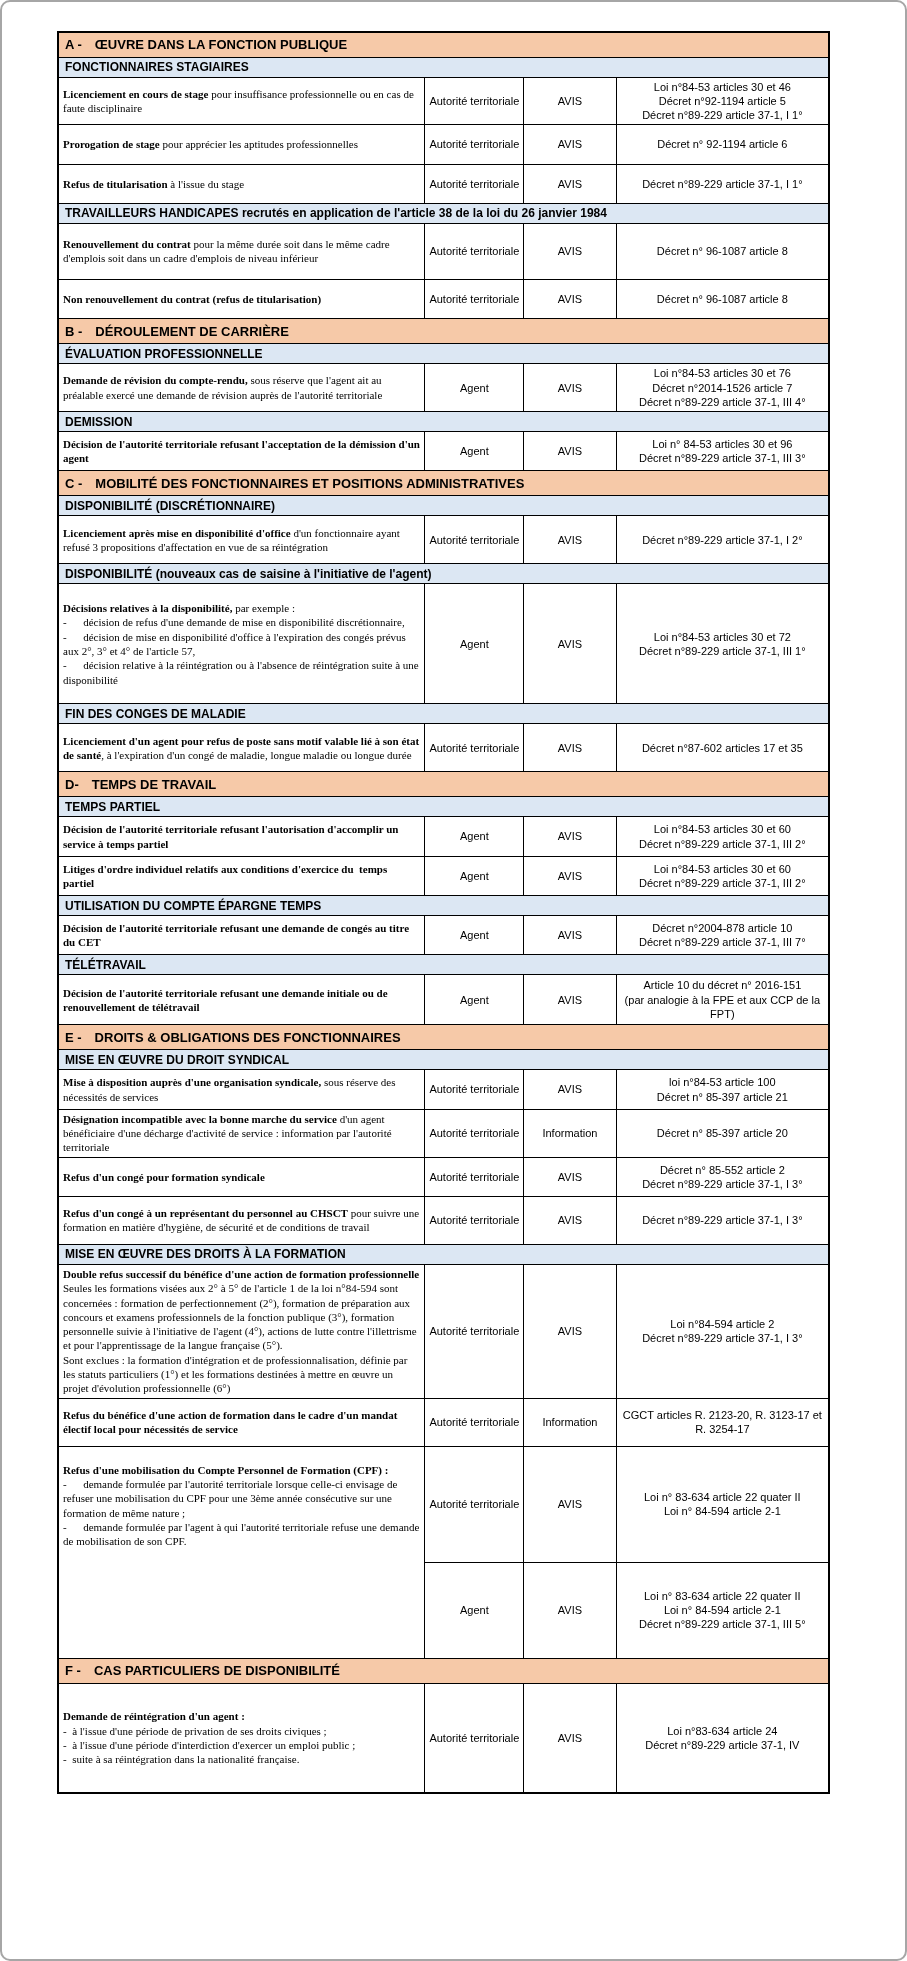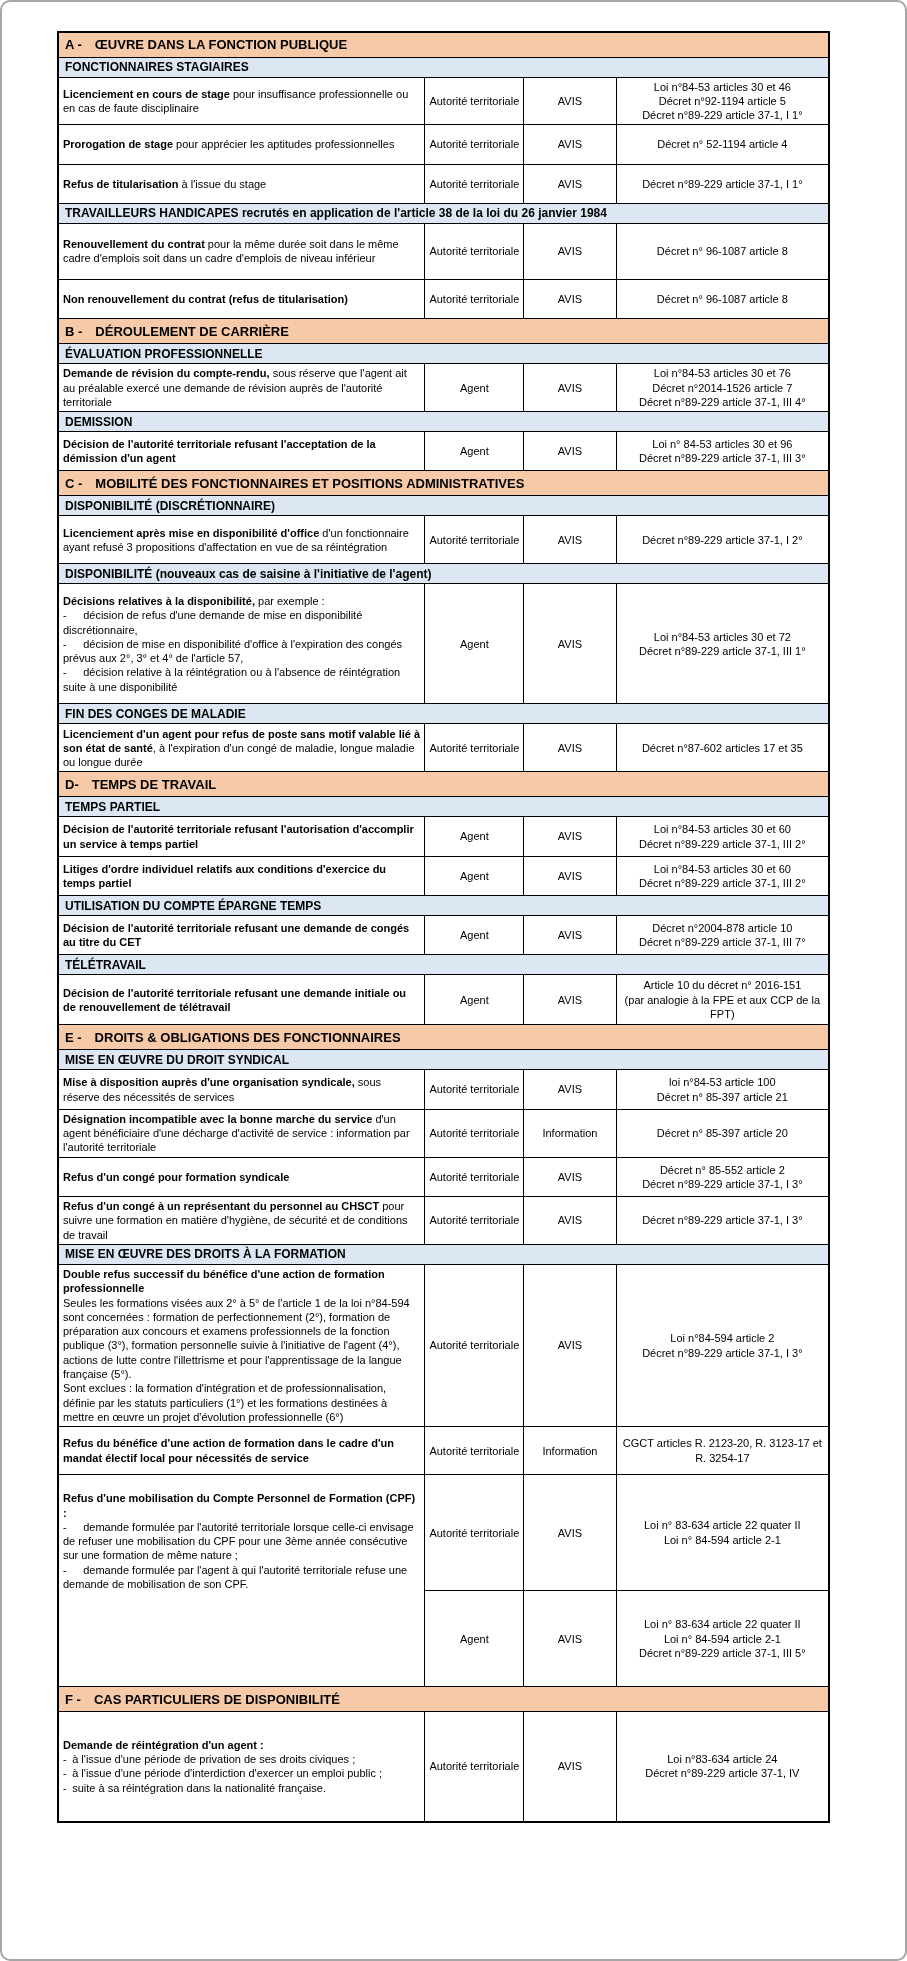--- a/index.html
+++ b/index.html
@@ -31,21 +31,21 @@
   td.section{
     background:#F6C9A8;font-weight:bold;font-size:13px;
     padding:4px 6px 4px 6px;letter-spacing:0;
   }
   td.sub{
     background:#DCE7F3;font-weight:bold;font-size:12px;
     padding:2px 6px;
   }
   td.desc{
     font-size:11px;line-height:1.3;padding:2px 4px;
-    white-space:pre-wrap;vertical-align:middle;
+    white-space:pre-wrap;vertical-align:middle;font-family:Liberation Serif, serif;
   }
   td.desc .b{font-weight:bold;}
   td.cc{
     font-size:11px;text-align:center;vertical-align:middle;
     padding:12px 3px;line-height:1.3;
   }
   td.ref{
     font-size:11px;text-align:center;vertical-align:middle;
     padding:2px 4px;line-height:1.3;white-space:pre-line;
   }
@@ -79,21 +79,21 @@
       <td class="cc">Autorité territoriale</td>
       <td class="cc">AVIS</td>
       <td class="ref">Loi n°84-53 articles 30 et 46
 Décret n°92-1194 article 5
 Décret n°89-229 article 37-1, I 1°</td>
     </tr>
     <tr style="height:31px;">
       <td class="desc"><span class="b">Prorogation de stage</span><span> pour apprécier les aptitudes professionnelles</span></td>
       <td class="cc">Autorité territoriale</td>
       <td class="cc">AVIS</td>
-      <td class="ref">Décret n° 52-1194 article 4</td>
+      <td class="ref">Décret n° 92-1194 article 6</td>
     </tr>
     <tr style="height:31px;">
       <td class="desc"><span class="b">Refus de titularisation</span><span> à l'issue du stage</span></td>
       <td class="cc">Autorité territoriale</td>
       <td class="cc">AVIS</td>
       <td class="ref">Décret n°89-229 article 37-1, I 1°</td>
     </tr>
 
     <tr style="height:20px;">
           <td class="sub" colspan="4">TRAVAILLEURS HANDICAPES recrutés en application de l'article 38 de la loi du 26 janvier 1984</td>

